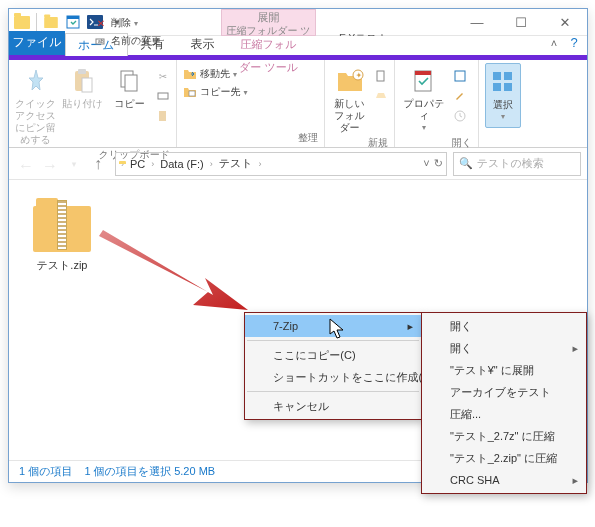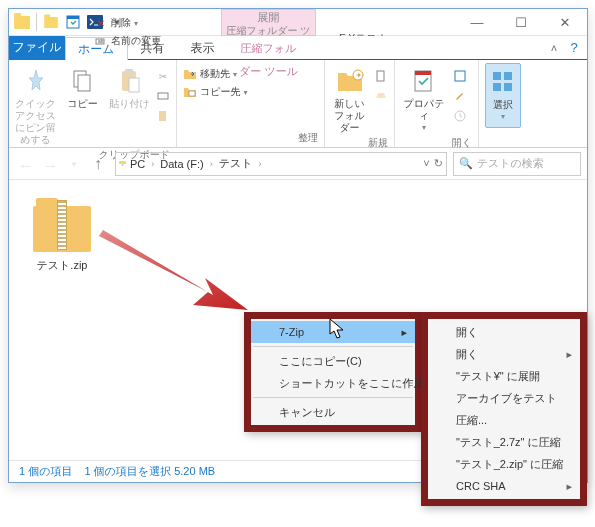--- a/index.html
+++ b/index.html
@@ -15,21 +15,21 @@
 .tb-sep { width:1px; height:18px; background:#d0d0d0; margin:0 3px; }
 .qat { display:flex; gap:4px; align-items:center; }
 
 .contextual-tab { position: absolute; left: 212px; top: 0; width: 95px; height: 27px; background: #f9dce9; text-align: center; font-size: 11px; color: #888; line-height: 13px; padding-top: 1px; border: 1px solid #e8c1d3; }
 .contextual-tab .ct-sub { font-size: 10px; }
 
 .tb-title { position: absolute; left: 330px; top: 16px; height: 27px; line-height: 27px; font-size: 11px; color: #555; }
 .winbtns { position: absolute; right: 0; top: 0; display: flex; }
 .winbtn { width: 44px; height: 27px; display: flex; align-items: center; justify-content: center; color: #666; font-size: 13px; }
 
-.tabs { height: 24px; display: flex; background: #fff; border-bottom: 1px solid #6d28d9; position: relative; }
+.tabs { height: 24px; display: flex; align-items: flex-end; background: #fff; border-bottom: 5px solid #6d28d9; position: relative; }
 .tab-file { width: 56px; height: 24px; background: #1979ca; color: #fff; font-size: 12px; text-align: center; line-height: 22px; }
 .tab { padding: 0 12px; height: 23px; line-height: 23px; font-size: 12px; color: #444; border: 1px solid transparent; border-bottom: none; }
 .tab.active { border-color: #d0d0d0; background: #fff; color: #1979ca; position: relative; bottom: -1px; }
 .tab-contextual { position: absolute; left: 214px; width: 91px; text-align: center; font-size: 11px; color: #c978a2; }
 .collapse-btn { position: absolute; right: 24px; height: 24px; line-height: 24px; width: 18px; text-align: center; font-size: 11px; color: #666; }
 .help-btn { position: absolute; right: 4px; height: 24px; line-height: 24px; width: 18px; text-align: center; color: #1979ca; font-size: 13px; }
 
 .ribbon { height: 88px; background: #fff; border-bottom: 1px solid #d0d0d0; display: flex; }
 .rgroup { border-right: 1px solid #e0e0e0; padding: 3px 6px 0; display: flex; flex-direction: column; justify-content: space-between; }
 .rgroup-label { font-size: 10px; color: #777; text-align: right; padding: 2px 0; }
@@ -54,21 +54,21 @@
 .content { position: relative; height: 275px; background: #fff; padding: 14px; }
 .fileitem { width: 78px; text-align: center; }
 .fileitem .ficon { width: 58px; height: 58px; margin: 0 auto 6px; position: relative; }
 .zip-folder { width: 58px; height: 46px; background: #f5c56b; border-radius: 2px; position: absolute; bottom: 0; }
 .zip-folder:before { content:''; position:absolute; top:-8px; left:3px; width:22px; height:8px; background:#f5c56b; border-radius:2px 2px 0 0; }
 .zipper { position:absolute; left:50%; top:-6px; width:10px; height:50px; margin-left:-5px; background: repeating-linear-gradient(0deg,#fff 0 2px,#d0b378 2px 4px); border:1px solid #c9a858; }
 .filelabel { font-size: 11px; color: #333; }
 
 .arrow-annot { position: absolute; pointer-events: none; }
 
-.ctxmenu { position: absolute; background: #f5f5f5; border: 7px solid #7f1d1d; box-shadow: 2px 3px 8px rgba(0,0,0,.25); font-size: 11px; color: #333; padding: 2px 0; }
+.ctxmenu { position: absolute; background: #f5f5f5; border: 1px solid #7f1d1d; box-shadow: 2px 3px 8px rgba(0,0,0,.25); font-size: 11px; color: #333; padding: 2px 0; }
 .ctxmenu .mi { height: 22px; display: flex; align-items: center; padding: 0 22px 0 28px; position: relative; white-space: nowrap; }
 .ctxmenu .mi.hilite { background: #91c9f7; }
 .ctxmenu .mi.hasarrow:after { content:'▸'; position:absolute; right:8px; font-size:11px; color:#666; }
 .ctxmenu .mi.hilite.hasarrow:after { color: #333; }
 .ctxmenu .msep { height: 1px; background: #d0d0d0; margin: 3px 2px; }
 
 .statusbar { position: absolute; left: 0; right: 0; bottom: 0; height: 22px; border-top: 1px solid #e5e5e5; display: flex; align-items: center; padding: 0 10px; font-size: 11px; color: #1979ca; gap: 12px; }
 .statusbar .sb-right { position: absolute; right: 6px; display: flex; gap: 2px; }
 .viewbtn { width: 20px; height: 16px; border: 1px solid #ccc; display:flex; align-items:center; justify-content:center; font-size:9px; color:#888; }
 .viewbtn.active { background: #cde6f7; border-color:#8abce0; }
@@ -133,38 +133,38 @@
       <div class="rgroup-content">
         <div class="rbtn-lg disabled">
           <span class="rico">
               <svg width="24" height="26" viewBox="0 0 24 26">
                 <path d="M12 2l2 8h5l-4 4 1 8-4-4-4 4 1-8-4-4h5z" fill="#79c1e8" stroke="#4a90c0"></path>
               </svg>
             </span>
           <span style="white-space:pre-line">クイック アクセス
 にピン留めする</span>
         </div>
-        <div class="rbtn-lg">
-          <span class="rico">
-              <svg width="22" height="24" viewBox="0 0 22 24">
-                <rect x="2" y="2" width="12" height="16" fill="#fff" stroke="#888"></rect>
-                <rect x="6" y="6" width="12" height="16" fill="#fff" stroke="#888"></rect>
-              </svg>
-            </span>
-          <span>コピー</span>
-        </div>
         <div class="rbtn-lg disabled">
           <span class="rico">
               <svg width="22" height="26" viewBox="0 0 22 26">
                 <rect x="3" y="3" width="14" height="20" fill="#d9a34a" rx="2"></rect>
                 <rect x="6" y="1" width="8" height="5" fill="#aaa" rx="1"></rect>
                 <rect x="10" y="10" width="10" height="14" fill="#fff" stroke="#888"></rect>
               </svg>
             </span>
           <span>貼り付け</span>
+        </div>
+        <div class="rbtn-lg">
+          <span class="rico">
+              <svg width="22" height="24" viewBox="0 0 22 24">
+                <rect x="2" y="2" width="12" height="16" fill="#fff" stroke="#888"></rect>
+                <rect x="6" y="6" width="12" height="16" fill="#fff" stroke="#888"></rect>
+              </svg>
+            </span>
+          <span>コピー</span>
         </div>
         <div class="rbtn-sm-col" style="padding-top:4px">
           <span class="rbtn-sm disabled">
               <span class="rico">✂</span>
             </span>
           <span class="rbtn-sm">
               <span class="rico">
                 <svg width="12" height="12" viewBox="0 0 12 12">
                   <rect x="1" y="3" width="10" height="6" fill="#fff" stroke="#888"></rect>
                 </svg>

